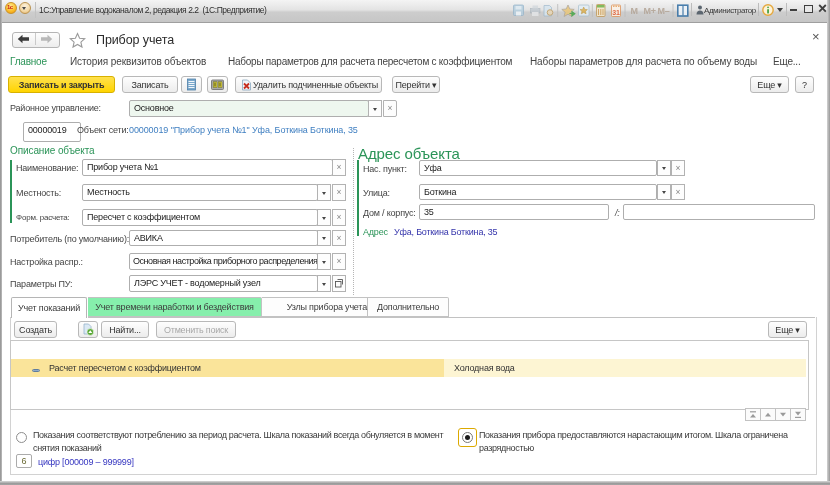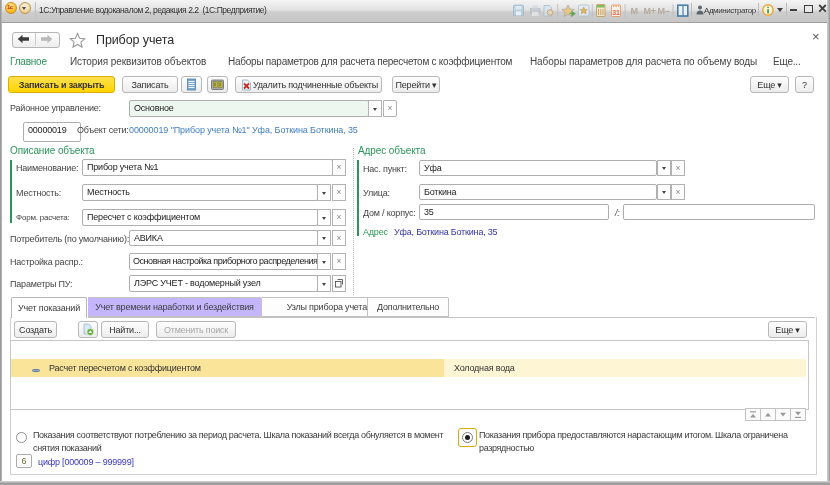--- a/index.html
+++ b/index.html
@@ -185,21 +185,21 @@
 <div class="sbtn" style="left:317px;top:275px;width:14px;height:17px"><span style="display:inline-block;margin-top:7px;width:0;height:0;border:2px solid transparent;border-top:3px solid #454545"></span></div>
 <div class="sbtn" style="left:332px;top:275px;width:14px;height:17px">
     <svg width="12" height="15" viewBox="0 0 12 15">
       <rect x="2.5" y="5.5" width="5.5" height="5.5" fill="none" stroke="#555" stroke-width="0.9"></rect>
       <path d="M4.5 3.5 h5 v5" fill="none" stroke="#555" stroke-width="0.9"></path>
     </svg>
   </div>
 
 <div class="dot3" style="left:353px;top:148px;height:147px"></div>
 
-<div class="ab grn" style="left:358px;top:145px;font-size:10px;letter-spacing:-0.1px">Адрес объекта</div>
+<div class="ab grn" style="left:358px;top:145px;font-size:15px;letter-spacing:-0.1px">Адрес объекта</div>
 <div class="gbar" style="left:357px;top:160px;height:76px"></div>
 <div class="lbl" style="left:363px;top:164px">Нас. пункт:</div>
 <div class="fld" style="left:419px;top:160px;width:238px;height:16px;line-height:14px">Уфа</div>
 <div class="sbtn" style="left:657px;top:160px;width:14px;height:16px"><span style="display:inline-block;margin-top:6px;width:0;height:0;border:2px solid transparent;border-top:3px solid #454545"></span></div>
 <div class="sbtn" style="left:671px;top:160px;width:14px;height:16px;line-height:14px">×</div>
 
 <div class="lbl" style="left:363px;top:188px">Улица:</div>
 <div class="fld" style="left:419px;top:184px;width:238px;height:16px;line-height:14px">Боткина</div>
 <div class="sbtn" style="left:657px;top:184px;width:14px;height:16px"><span style="display:inline-block;margin-top:6px;width:0;height:0;border:2px solid transparent;border-top:3px solid #454545"></span></div>
 <div class="sbtn" style="left:671px;top:184px;width:14px;height:16px;line-height:14px">×</div>
@@ -208,21 +208,21 @@
 <div class="fld" style="left:419px;top:204px;width:190px;height:16px;line-height:14px">35</div>
 <div class="lbl" style="left:615px;top:208px;font-style:italic">/:</div>
 <div class="fld" style="left:623px;top:204px;width:192px;height:16px"></div>
 
 <div class="ab grn" style="left:363px;top:227px">Адрес</div>
 <div class="ab" style="left:394px;top:227px;color:#3434ab;white-space:nowrap">Уфа, Боткина Боткина, 35</div>
 
 <div class="ab" style="left:10px;top:317px;width:805px;height:157px;border:1px solid #d2d2d2;border-top:none"></div>
 <div class="ab" style="left:88px;top:317px;width:727px;height:1px;background:#c2c2c2"></div>
 <div class="ab" style="left:11px;top:297px;width:76px;height:21px;box-sizing:border-box;border:1px solid #b5b5b5;border-bottom:none;border-radius:2px 2px 0 0;background:#fff;line-height:20px;text-align:center;z-index:3">Учет показаний</div>
-<div class="ab" style="left:88px;top:297px;width:174px;height:20px;box-sizing:border-box;border:1px solid #c2c2c2;border-left:none;border-radius:0 2px 0 0;background:#c4b5fd;line-height:19px;text-align:center;color:#3d3d3d">Учет времени наработки и бездействия</div>
+<div class="ab" style="left:88px;top:297px;width:174px;height:20px;box-sizing:border-box;border:1px solid #c2c2c2;border-left:none;border-radius:0 2px 0 0;background:#86efac;line-height:19px;text-align:center;color:#3d3d3d">Учет времени наработки и бездействия</div>
 <div class="ab" style="left:262px;top:297px;width:106px;height:20px;box-sizing:border-box;border:1px solid #c2c2c2;border-left:none;background:#fdfdfd;line-height:19px;text-align:right;color:#3d3d3d">Узлы прибора учета</div>
 <div class="ab" style="left:368px;top:297px;width:81px;height:20px;box-sizing:border-box;border:1px solid #c2c2c2;border-left:none;border-radius:0 2px 0 0;background:#fdfdfd;line-height:19px;text-align:center;color:#3d3d3d">Дополнительно</div>
 
 <div class="btn" style="left:14px;top:321px;width:43px;height:17px;line-height:16px">Создать</div>
 <div class="btn" style="left:78px;top:321px;width:20px;height:17px">
     <svg width="18" height="15" viewBox="0 0 18 15">
       <path d="M5 2h4.5L12 4.5V12H5z" fill="#dbe9f5" stroke="#97b4cc" stroke-width="0.8"></path>
       <circle cx="11.3" cy="10" r="3.4" fill="#5aa836" stroke="#fff" stroke-width="0.6"></circle>
       <path d="M11.3 8.2 L13.3 11 L9.3 11 Z" fill="#fff"></path>
     </svg>

